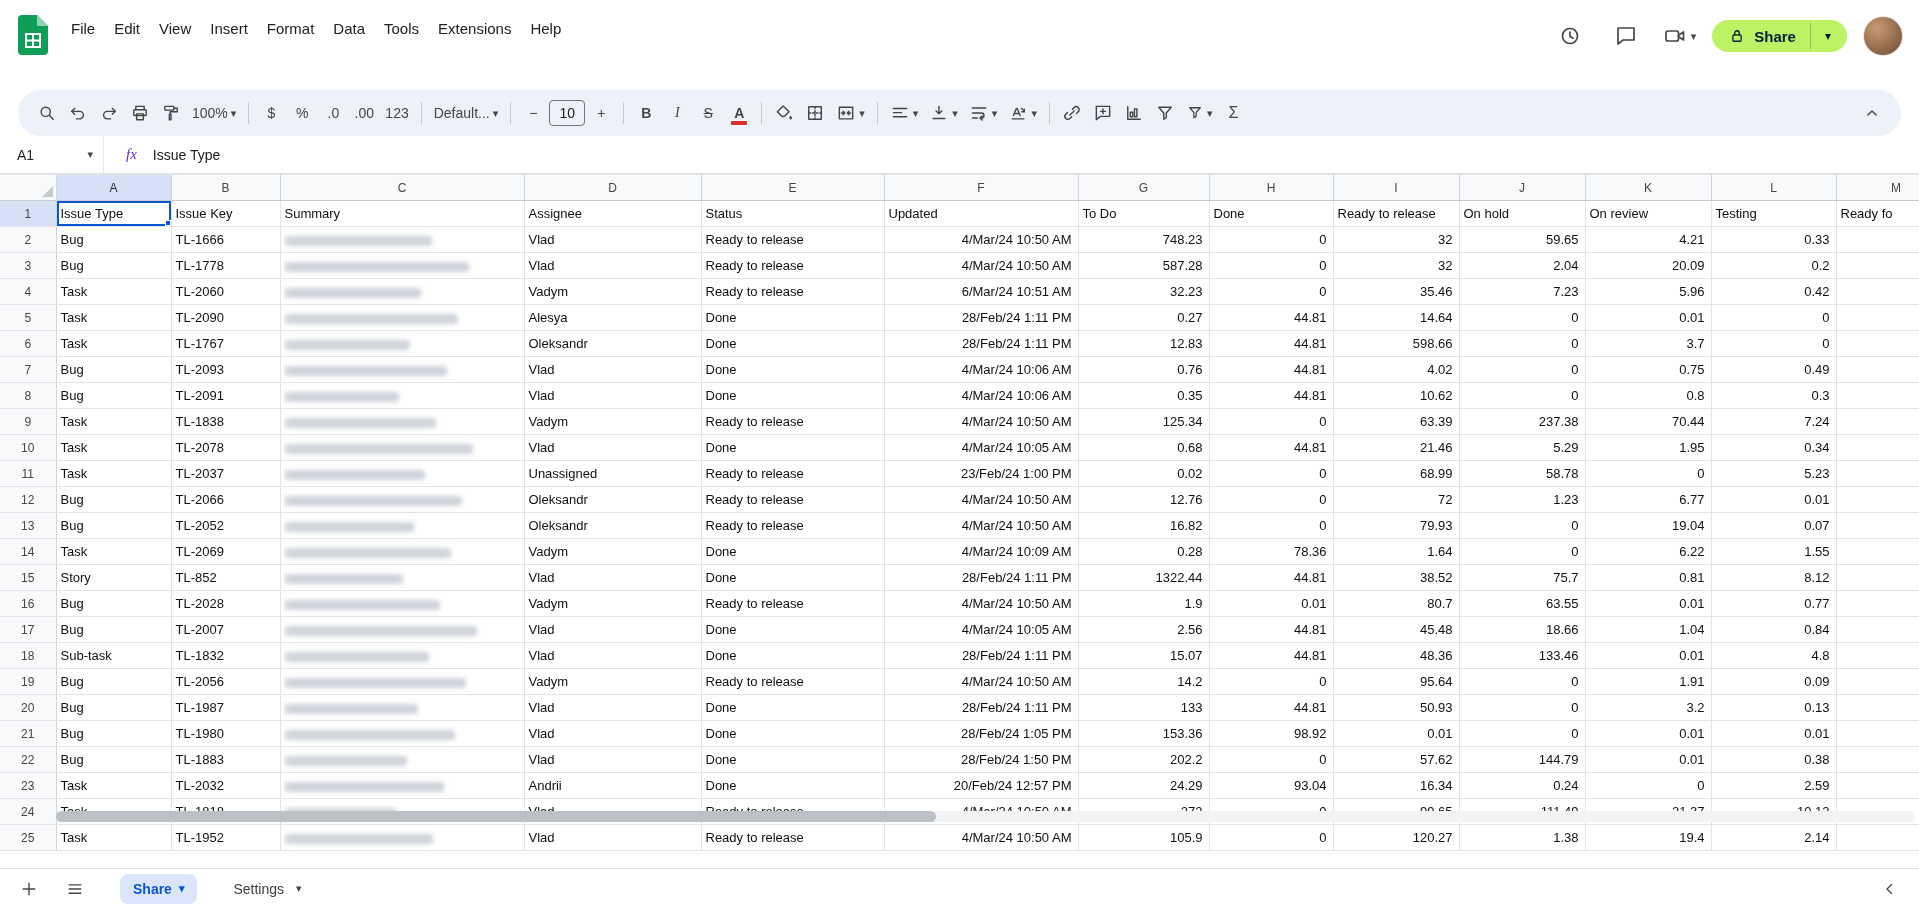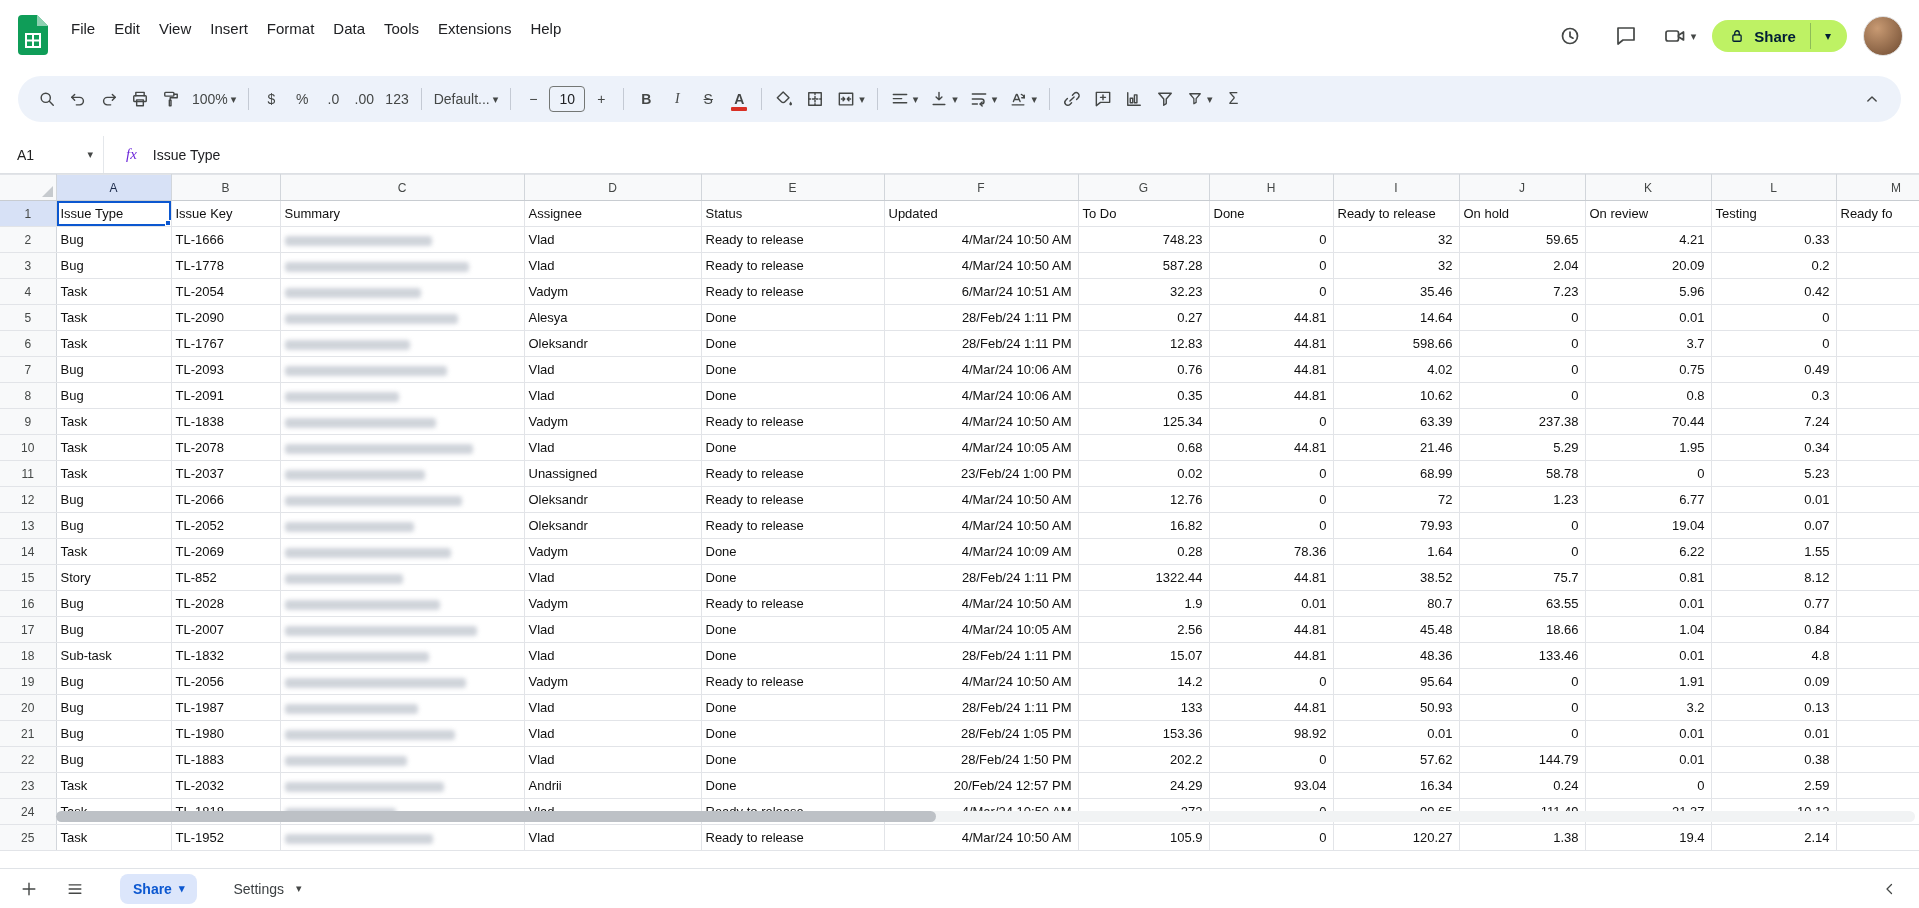--- a/index.html
+++ b/index.html
@@ -21,21 +21,21 @@
   .caret { font-size:11px; color:#444746; line-height:1; }
   .share-pill { display:flex; align-items:center; background:#bef264; color:#001d35; height:32px;
     border-radius:21px; padding:0 6px 0 16px; }
   .share-pill .label { font-size:15px; font-weight:bold; margin:0 10px 0 8px; }
   .share-sep { width:1px; height:26px; background:rgba(0,29,53,.25); margin:0 4px; }
   .share-caret { padding:0 10px; font-size:12px; color:#001d35; }
   .avatar { width:40px; height:40px; border-radius:50%;
     background:radial-gradient(circle at 35% 30%, #c89a73, #6e4a30); border:1px solid #e0e0e0; }
 
   
-  .toolbar-row { height:60px; display:flex; align-items:flex-start; padding:0 18px; background:#fff; }
+  .toolbar-row { height:60px; display:flex; align-items:flex-end; padding:0 18px; background:#fff; }
   .toolbar { flex:1; height:46px; background:#edf2fa; border-radius:23px; display:flex;
     align-items:center; padding:0 14px; gap:1px; }
   .tbtn { min-width:30px; height:32px; display:flex; align-items:center; justify-content:center;
     gap:3px; border-radius:6px; color:#444746; font-size:14px; padding:0 5px; white-space:nowrap; }
   .tbtn.bold { font-weight:bold; }
   .tbtn.italic { font-style:italic; font-family:"Liberation Serif",serif; }
   .tbtn.strike { text-decoration:line-through; }
   .color-a { position:relative; font-weight:bold; color:#444746; padding:0 2px; }
   .color-a::after { content:""; position:absolute; left:-1px; right:-1px; bottom:-4px; height:4px; background:#d93025; border-radius:1px; }
   .sep { width:1px; height:22px; background:#c4cad4; margin:0 6px; flex:0 0 auto; }
@@ -384,21 +384,21 @@
           <td class="cell num">0</td>
           <td class="cell num">32</td>
           <td class="cell num">2.04</td>
           <td class="cell num">20.09</td>
           <td class="cell num">0.2</td>
           <td class="cell"></td>
         </tr>
         <tr>
           <th class="rowhead">4</th>
           <td class="cell">Task</td>
-          <td class="cell">TL-2054</td>
+          <td class="cell">TL-2060</td>
           <td class="cell"><span class="redact" style="width: 136px;"></span></td>
           <td class="cell">Vadym</td>
           <td class="cell">Ready to release</td>
           <td class="cell num">6/Mar/24 10:51 AM</td>
           <td class="cell num">32.23</td>
           <td class="cell num">0</td>
           <td class="cell num">35.46</td>
           <td class="cell num">7.23</td>
           <td class="cell num">5.96</td>
           <td class="cell num">0.42</td>

